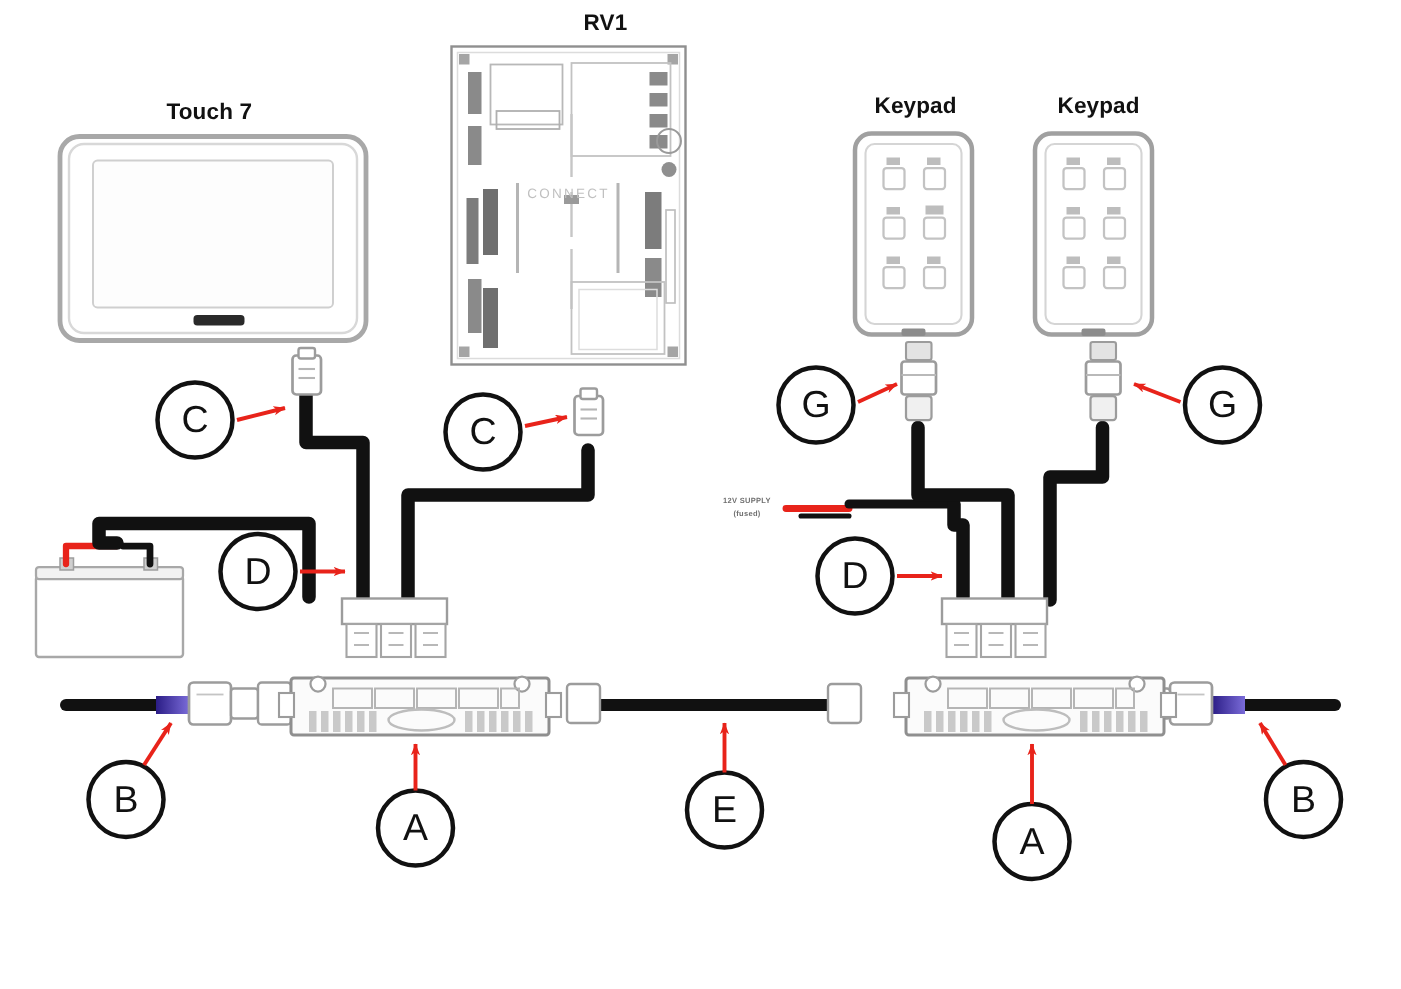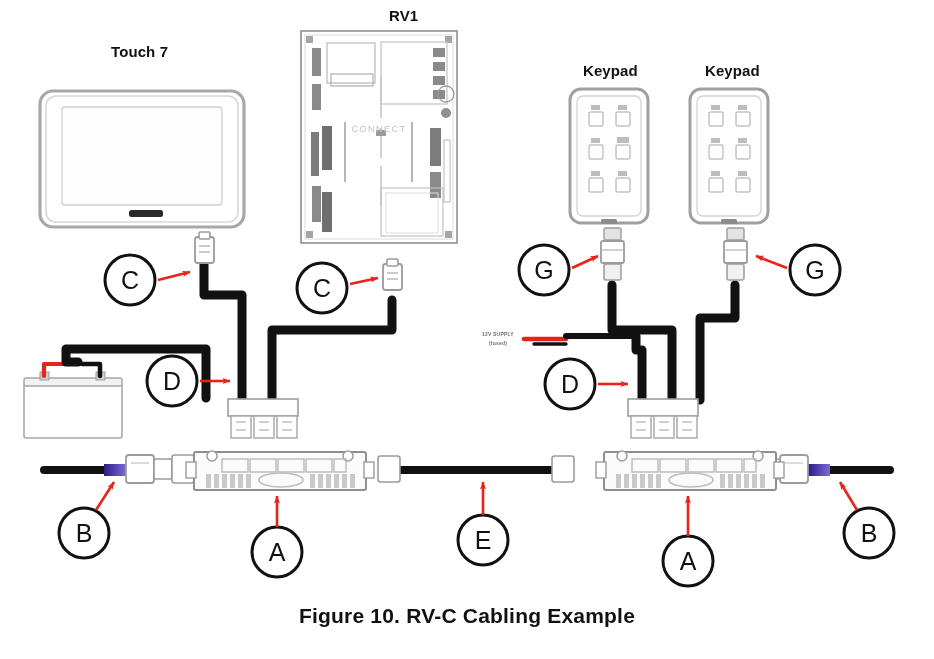--- a/index.html
+++ b/index.html
@@ -28,30 +28,29 @@
     position:absolute;font-size:5px;color:#8d8d8d;white-space:nowrap;
     font-family:"Liberation Sans", sans-serif;letter-spacing:.2px;
   }
   .micro.b{color:#6f6f6f;font-weight:bold;}
 </style>
 </head>
 <body>
 
 <div class="stage">
 
-  <div class="lbl" id="lbl-touch7" style="left:111px;top:43px;">Touch 7</div>
+  <div class="lbl" id="lbl-touch7" style="left:111px;top:66px;">Touch 7</div>
   <div class="lbl" id="lbl-rv1" style="left:364px;top:7px;margin-left:25px;">RV1</div>
   <div class="lbl" id="lbl-kp-l" style="left:583px;top:62px;">Keypad</div>
   <div class="lbl" id="lbl-kp-r" style="left:705px;top:62px;">Keypad</div>
 
   <div class="micro b" id="lbl-batt" style="left:40px;top:411px;">12V BATTERY</div>
   <div class="micro b" id="lbl-sup1" style="left:482px;top:331px;">12V SUPPLY</div>
   <div class="micro b" id="lbl-sup2" style="left:489px;top:340px;">(fused)</div>
 
-  <div class="caption">Figure 10. RV-C Cabling Example</div>
 
   <svg class="layer" viewBox="0 0 934 659" xmlns="http://www.w3.org/2000/svg">
     <defs>
       <marker id="ah" markerWidth="9" markerHeight="9" refX="7.6" refY="3.1" orient="auto" markerUnits="userSpaceOnUse">
         <path d="M0,0 L8,3.1 L0,6.2 L2.2,3.1 Z" fill="#e8231a"></path>
       </marker>
       <linearGradient id="devEdge" x1="0" y1="0" x2="0" y2="1">
         <stop offset="0" stop-color="#d6d6d6"></stop>
         <stop offset="1" stop-color="#b3b3b3"></stop>
       </linearGradient>

